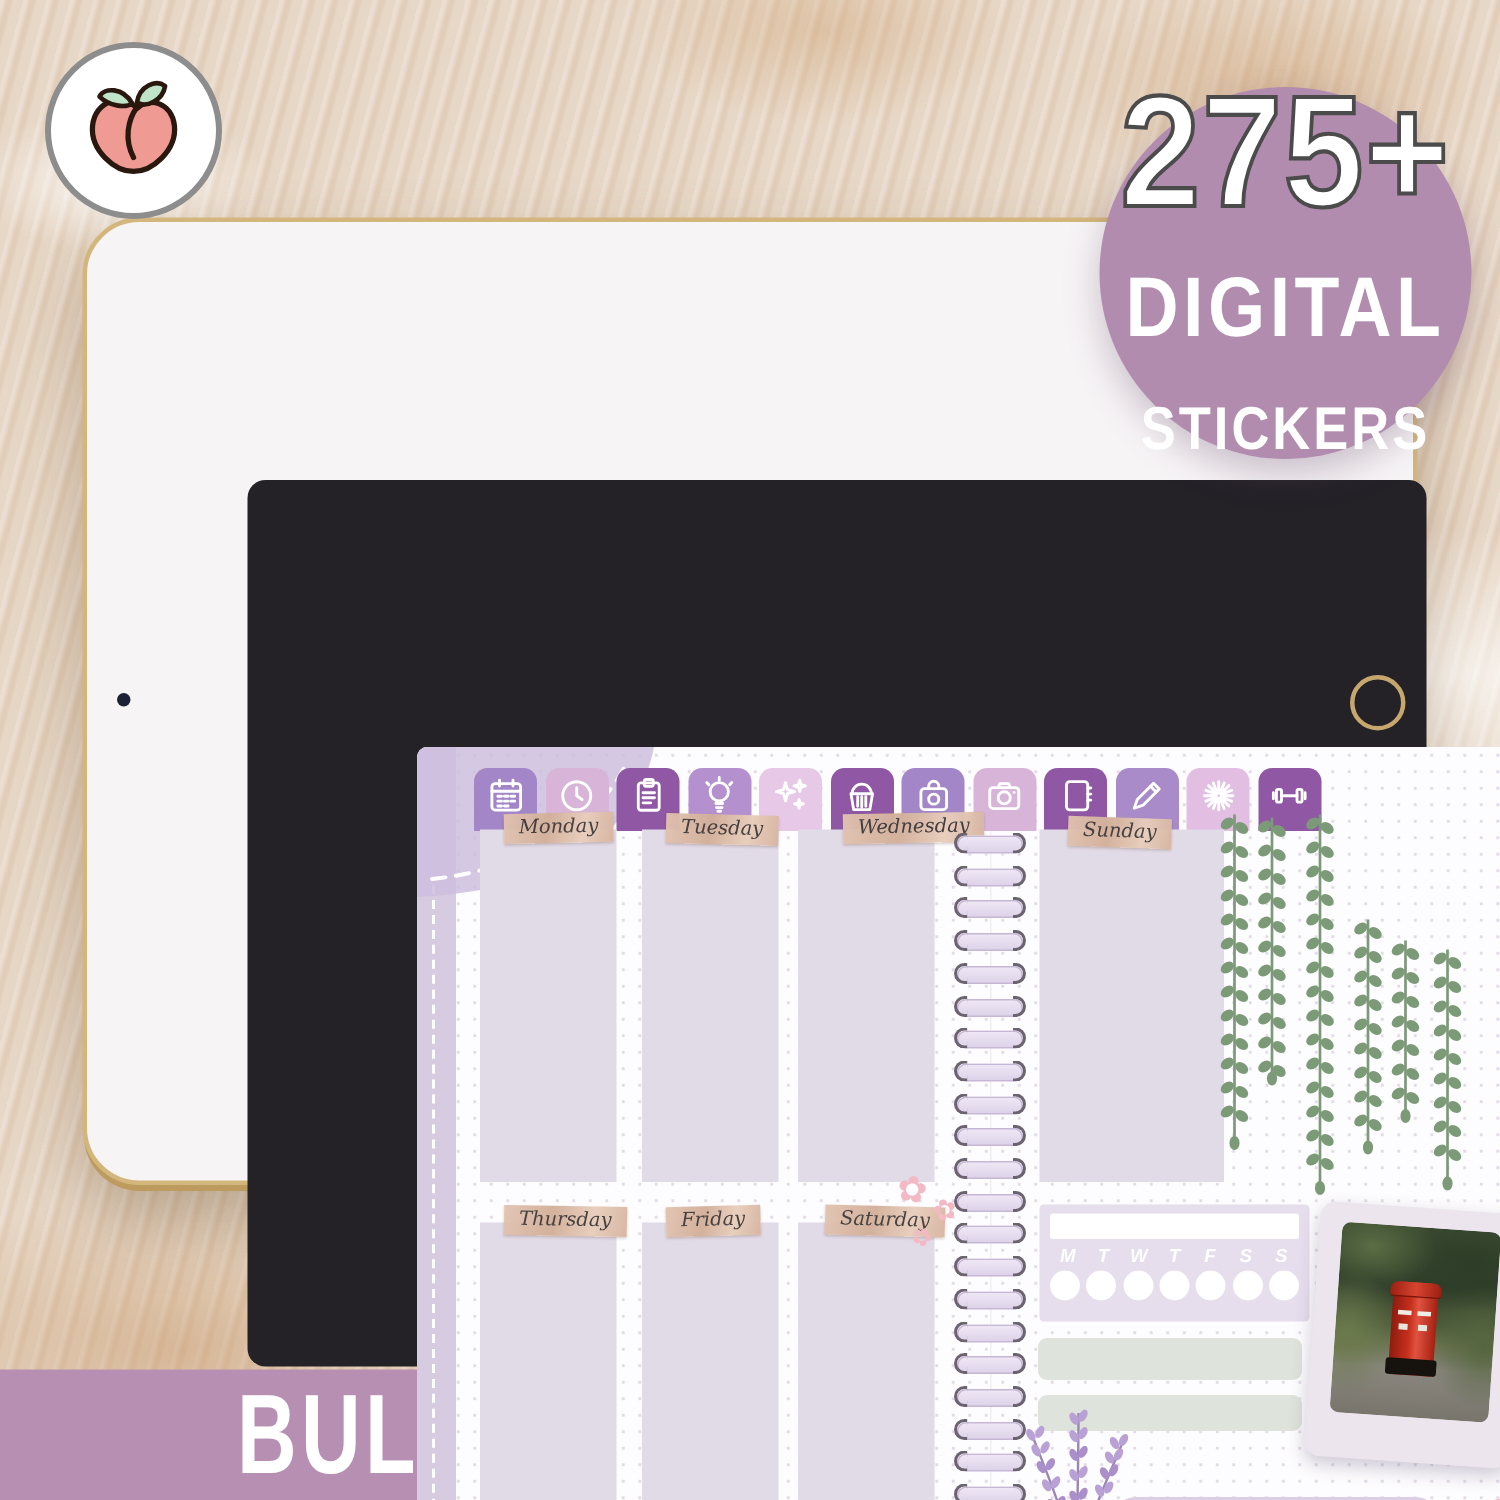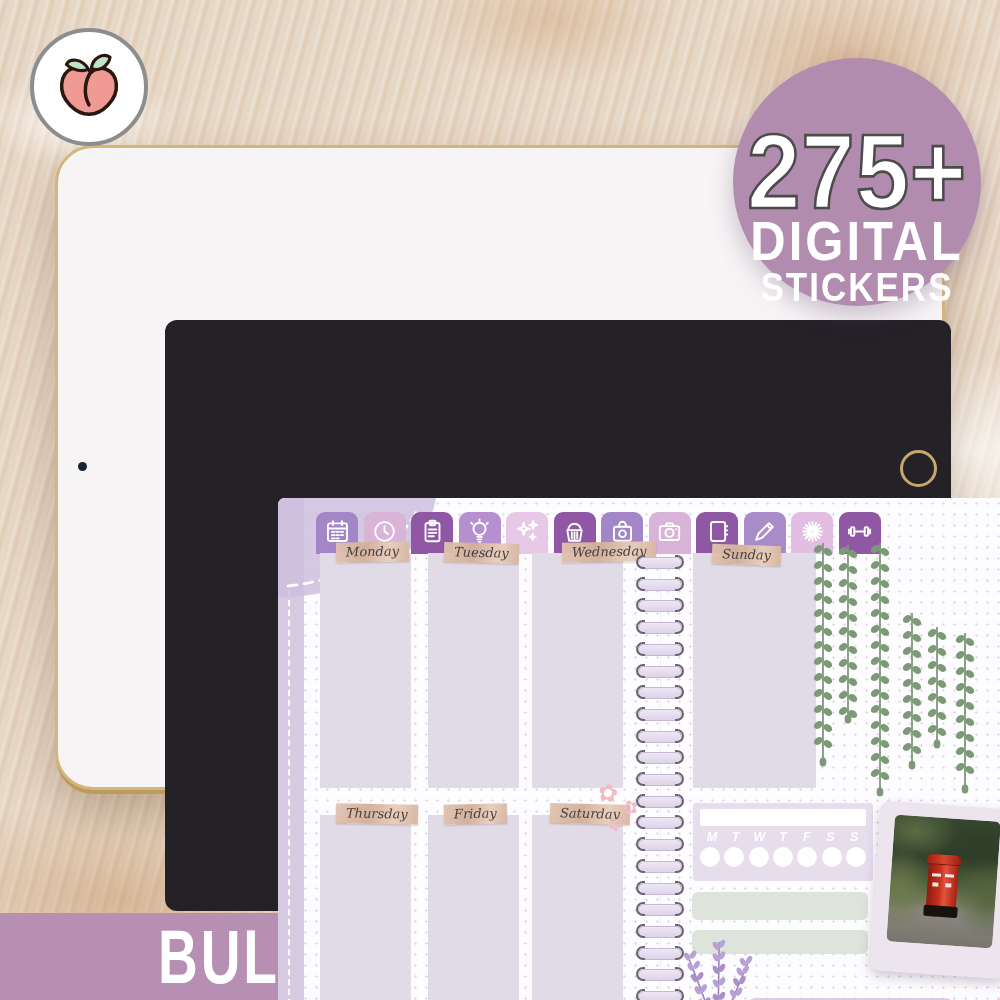--- a/index.html
+++ b/index.html
@@ -76,21 +76,21 @@
   #bottom-box{position:absolute;left:465px;top:500px;width:215px;height:56px;background:#dccfe5;border-radius:14px;}
   .flower{position:absolute;color:#f3b9c4;font-family:"DejaVu Sans",sans-serif;}
   #heart{position:absolute;left:684px;top:492px;transform:rotate(-6deg);}
   #sprig{position:absolute;left:395px;top:438px;}
   #vines{position:absolute;left:0;top:0;}
   
   #logo{position:absolute;left:30px;top:28px;width:118px;height:118px;border-radius:50%;background:#fff;
     border:4px solid #8d8d8d;box-sizing:border-box;display:flex;align-items:center;justify-content:center;}
   
   #badge{position:absolute;left:733px;top:58px;width:248px;height:248px;border-radius:50%;
-    display:flex;flex-direction:column;align-items:center;justify-content:flex-end;box-shadow:0 10px 24px rgba(100,70,100,.30);}
+    display:flex;flex-direction:column;align-items:center;justify-content:space-between;box-shadow:0 10px 24px rgba(100,70,100,.30);}
   #badge .b1{color:#fff;font-weight:bold;font-size:96px;line-height:.92;-webkit-text-stroke:2.5px #4b4b4b;transform:scaleY(1.1);letter-spacing:1px;}
   #badge .b2{color:#fff;font-weight:bold;font-size:49px;line-height:1.05;letter-spacing:3px;transform:scaleY(1.15);}
   #badge .b3{color:#fff;font-weight:bold;font-size:35px;line-height:1.1;letter-spacing:2px;transform:scaleY(1.15);}
 </style>
 </head>
 <body>
 
 <div id="stage">
 
   <div id="banner" style="background: rgb(183, 143, 179);">

